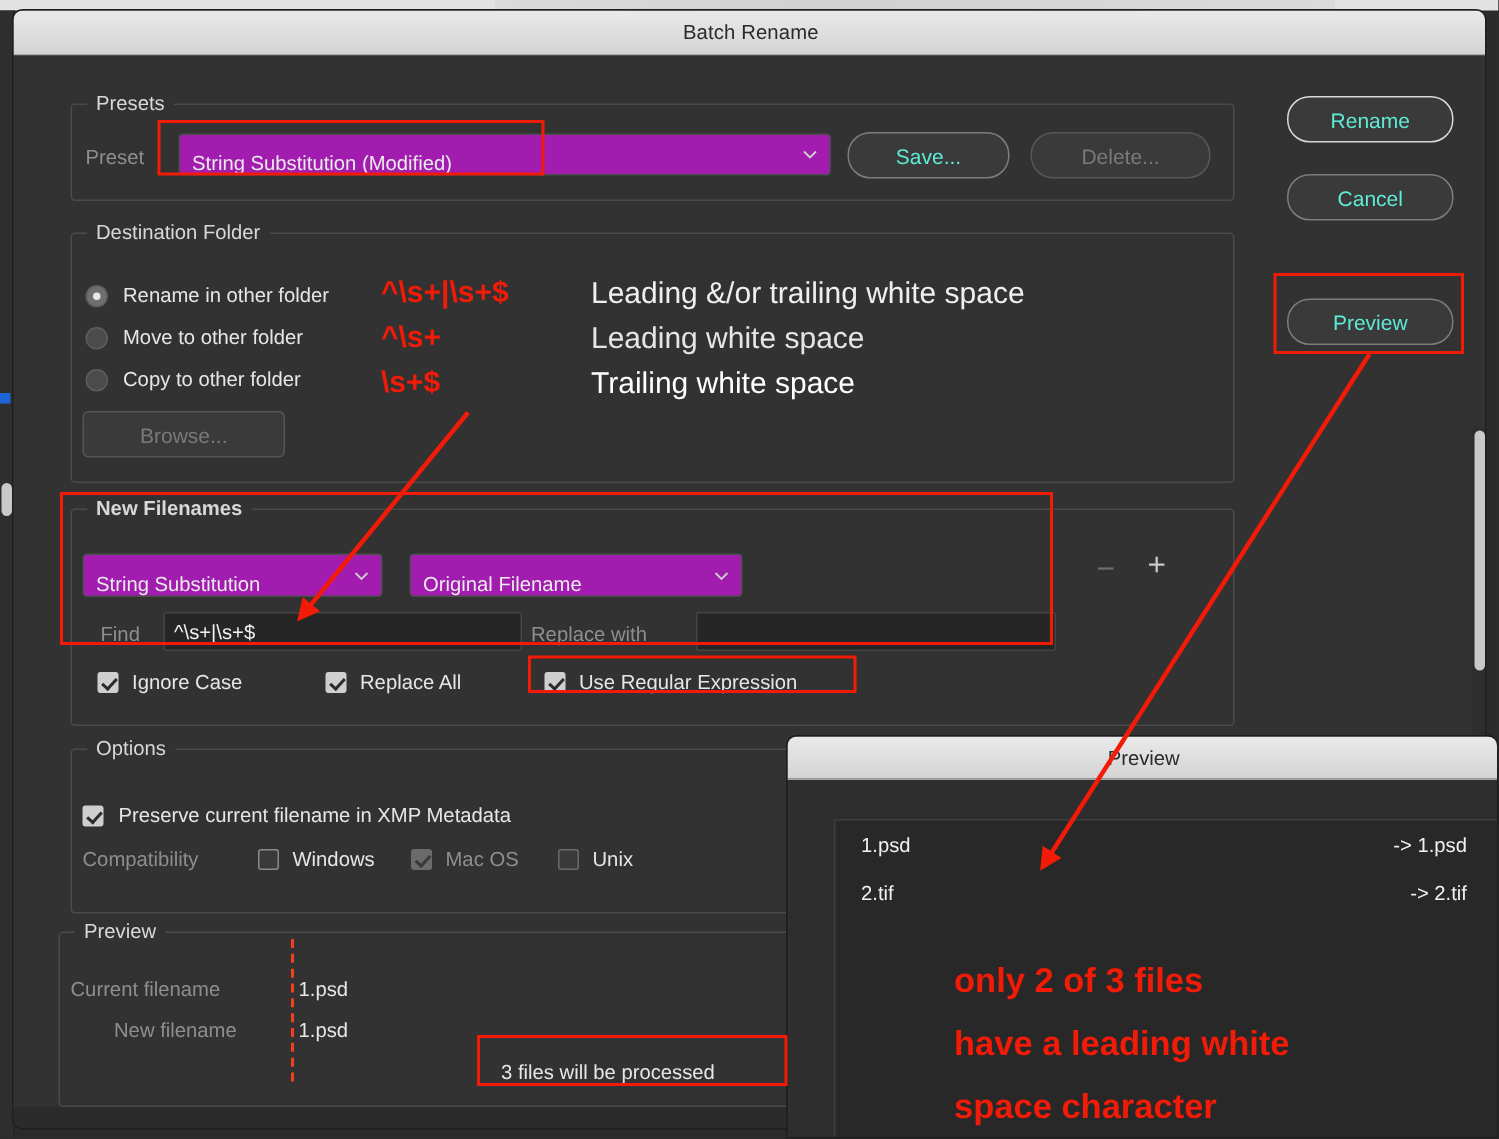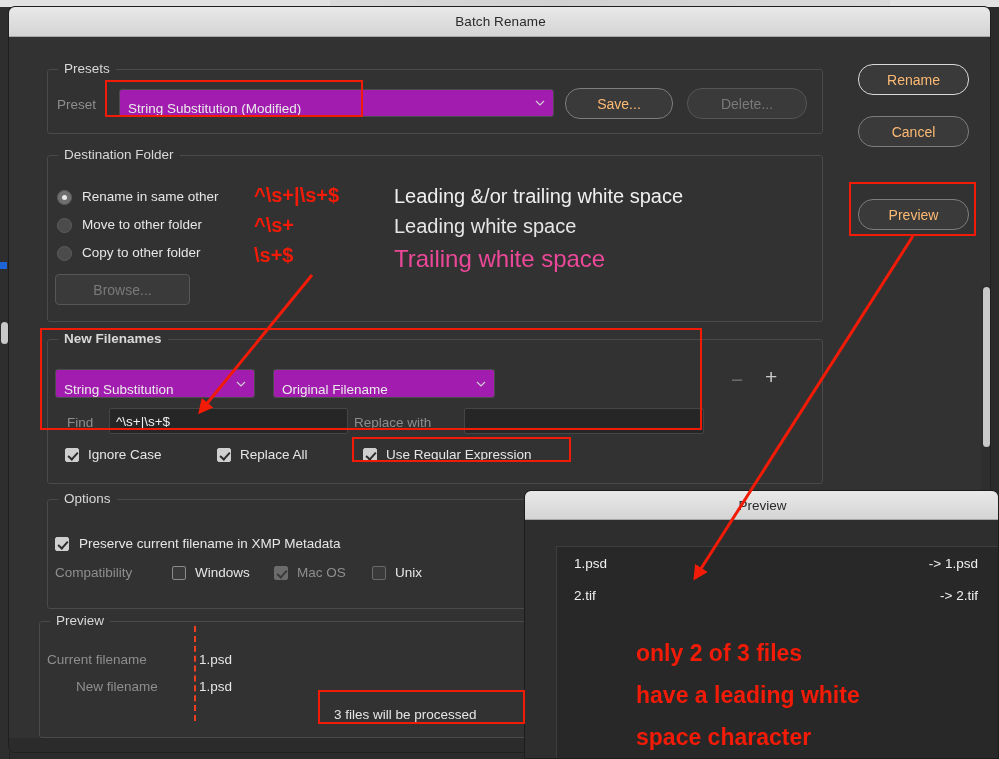--- a/index.html
+++ b/index.html
@@ -103,21 +103,21 @@
     padding: 0 6px;
     font-size: 13.5px;
     color: #f0f0f0;
   }
 
   .pillbtn {
     position: absolute;
     border-radius: 15px;
     border: 1px solid #7d7d7d;
     background: #3a3a3a;
-    color: #fdba74;
+    color: #5eead4;
     font-size: 14px;
     display: flex; align-items: center; justify-content: center;
     height: 31px;
   }
   .pillbtn.default { border-color: #d9d9d9; }
   .pillbtn.disabled { color: #7a7a7a; border-color: #565656; }
 
   
   .radio {
     position: absolute; width: 15px; height: 15px;
@@ -264,38 +264,38 @@
 
       <div class="pillbtn default" style="left:849px; top:27px; width:111px;">Rename</div>
       <div class="pillbtn" style="left:849px; top:79px; width:111px;">Cancel</div>
       <div class="pillbtn" style="left:849px; top:162px; width:111px;">Preview</div>
 
       <div class="group" style="left:38px; top:118px; width:776px; height:167px;">
         <div class="group-title">Destination Folder</div>
       </div>
 
       <div class="radio on" style="left:48px; top:153px;"></div>
-      <div class="lbl lbl-bright" style="left:73px; top:152px;">Rename in same other</div>
+      <div class="lbl lbl-bright" style="left:73px; top:152px;">Rename in other folder</div>
 
       <div class="radio" style="left:48px; top:181px;"></div>
       <div class="lbl lbl-bright" style="left:73px; top:180px;">Move to other folder</div>
 
       <div class="radio" style="left:48px; top:209px;"></div>
       <div class="lbl lbl-bright" style="left:73px; top:208px;">Copy to other folder</div>
 
       <div class="pillbtn disabled" style="left:46px; top:237px; width:135px; border-radius:4px;">Browse...</div>
 
       <div class="redtext" style="left:245px; top:147px; font-size:20px;">^\s+|\s+$</div>
       <div class="lbl lbl-bright" style="left:385px; top:148px; font-size:20px; color:#efefef;">Leading &amp;/or trailing white space</div>
 
       <div class="redtext" style="left:245px; top:177px; font-size:20px;">^\s+</div>
       <div class="lbl lbl-bright" style="left:385px; top:178px; font-size:20px; color:#e5e5e5;">Leading white space</div>
 
       <div class="redtext" style="left:245px; top:207px; font-size:20px;">\s+$</div>
-      <div class="lbl lbl-bright" style="left:385px; top:208px; font-size:24px; color:#ec4899;">Trailing white space</div>
+      <div class="lbl lbl-bright" style="left:385px; top:208px; font-size:20px; color:#ffffff;">Trailing white space</div>
 
       <div class="group" style="left:38px; top:302px; width:776px; height:145px;font-weight:bold;">
         <div class="group-title">New Filenames</div>
       </div>
 
       <div class="select" style="left:46px; top:332px; width:200px; height:29px;">
         <span>String Substitution</span>
         <span class="chev">
           <svg viewBox="0 0 10 10" width="10" height="10">
               <path d="M1 3 L5 7 L9 3" stroke="#cfcfcf" stroke-width="1.2" fill="none"></path>

